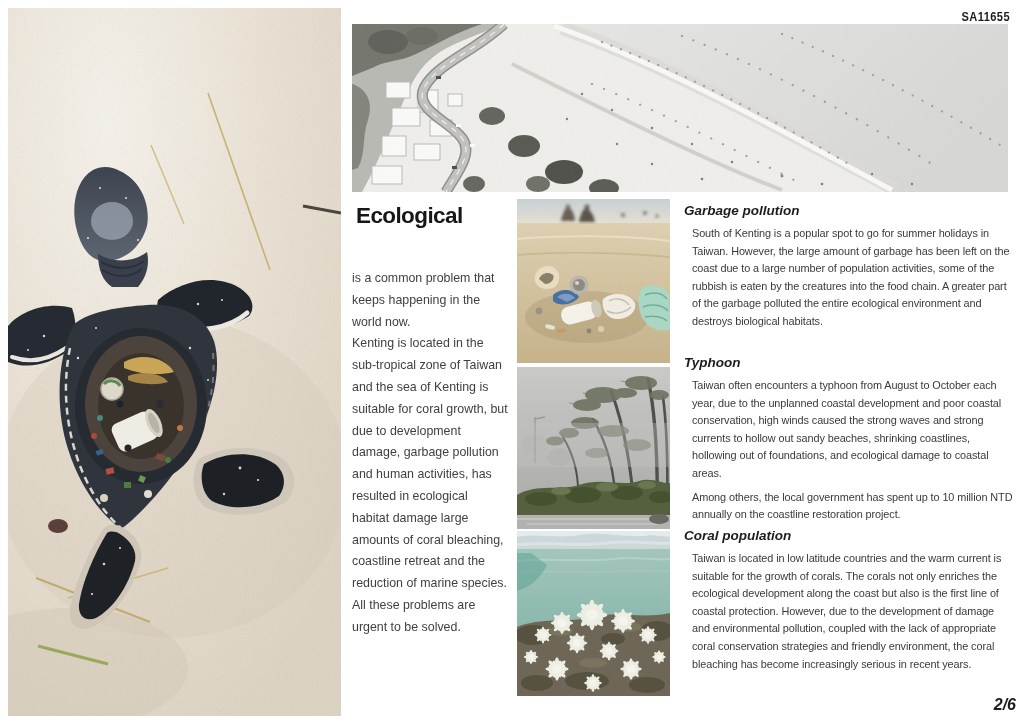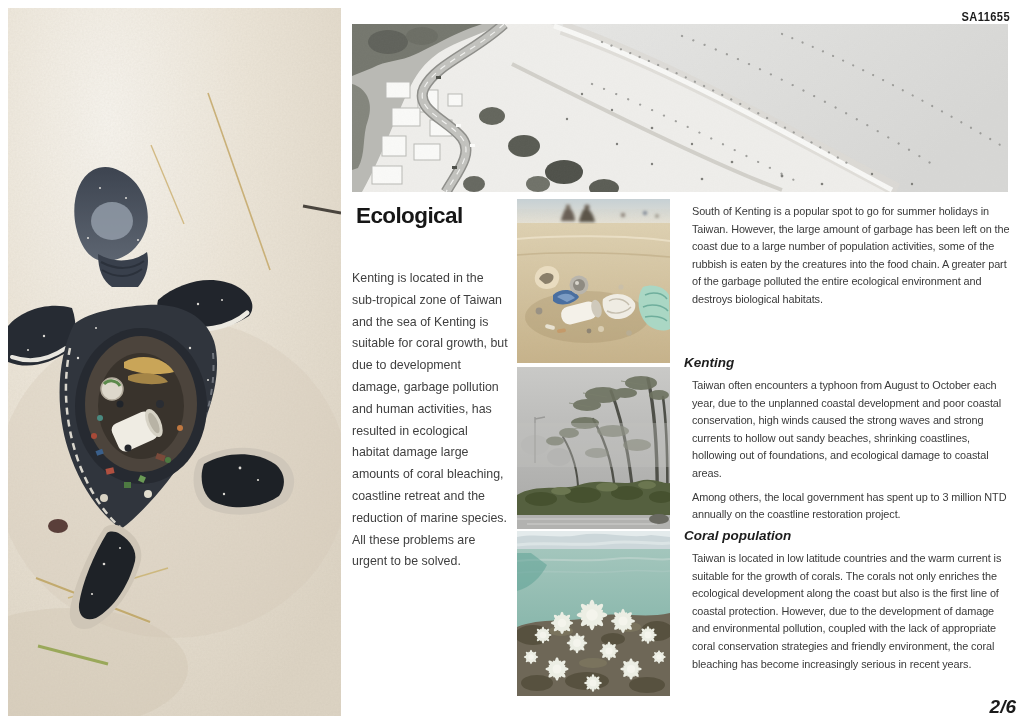--- a/index.html
+++ b/index.html
@@ -28,21 +28,21 @@
   #photo-coral{top:531px;height:165px;}
 
   .section{left:684px;width:330px;}
   #section-garbage{top:203px;}
   #section-typhoon{top:355px;}
   #section-coral{top:528px;}
   .section h3{margin:0 0 7px 0;font-size:13.5px;font-style:italic;font-weight:bold;color:#1c1c1c;}
   .section p{margin:0 0 6px 8px;font-size:10.9px;line-height:17.6px;letter-spacing:-.1px;color:#3a3a3a;}
 
   #page-number{left:960px;top:696px;width:56px;text-align:right;
-               font-weight:bold;font-style:italic;font-size:19px;color:#1b1b1b;}
+               font-weight:bold;font-style:italic;font-size:16px;color:#1b1b1b;}
 </style>
 </head>
 <body>
 
 <figure class="abs photo" id="left-photo" style="margin:0" aria-label="dead sea turtle filled with plastic debris lying on sand">
   <svg viewBox="0 0 333 708" preserveAspectRatio="none">
     <defs>
       <radialGradient id="sandG" cx="30%" cy="16%" r="95%">
         <stop offset="0" stop-color="#f7f4ee"></stop>
           <stop offset=".45" stop-color="#ece5d8"></stop>
@@ -228,20 +228,21 @@
   </svg>
 </figure>
 
 <div class="abs" id="page-code">SA11655</div>
 
 <header class="abs" id="title-block">
   <div class="tline">Ecological</div>
 </header>
 
 <div class="abs" id="intro-block">
+  <p>is a common problem that keeps happening in the world now.</p>
   <p>Kenting is located in the sub-tropical zone of Taiwan and the sea of Kenting is suitable for coral growth, but due to development damage, garbage pollution and human activities, has resulted in ecological habitat damage large amounts of coral bleaching, coastline retreat and the reduction of marine species. All these problems are urgent to be solved.</p>
 </div>
 
 <figure class="abs photo mid-photo" id="photo-garbage" style="margin:0" aria-label="plastic garbage left on a sandy beach">
   <svg viewBox="0 0 153 164" preserveAspectRatio="none">
     <defs>
       <linearGradient id="skyG" x1="0" y1="0" x2="0" y2="1">
         <stop offset="0" stop-color="#c6d0d4"></stop>
           <stop offset="1" stop-color="#e8e3d6"></stop>
       </linearGradient>
@@ -409,27 +410,28 @@
     <use href="#wc" transform="translate(92,120) scale(1.05)"></use>
     <use href="#wc" transform="translate(40,138) scale(1.3)"></use>
     <use href="#wc" transform="translate(114,138) scale(1.2)"></use>
     <use href="#wc" transform="translate(76,152) scale(1.0)"></use>
     <use href="#wc" transform="translate(14,126) scale(0.8)"></use>
     <use href="#wc" transform="translate(142,126) scale(0.75)"></use>
   </svg>
 </figure>
 
 <section class="abs section" id="section-garbage">
+  <h3>Garbage pollution</h3>
   <p>South of Kenting is a popular spot to go for summer holidays in Taiwan. However, the large amount of garbage has been left on the coast due to a large number of population activities, some of the rubbish is eaten by the creatures into the food chain. A greater part of the garbage polluted the entire ecological environment and destroys biological habitats.</p>
 </section>
 
 <section class="abs section" id="section-typhoon">
-  <h3>Kenting</h3>
+  <h3>Typhoon</h3>
   <p>Taiwan often encounters a typhoon from August to October each year, due to the unplanned coastal development and poor coastal conservation, high winds caused the strong waves and strong currents to hollow out sandy beaches, shrinking coastlines, hollowing out of foundations, and ecological damage to coastal areas.</p>
-  <p>Among others, the local government has spent up to 3 million NTD annually on the coastline restoration project.</p>
+  <p>Among others, the local government has spent up to 10 million NTD annually on the coastline restoration project.</p>
 </section>
 
 <section class="abs section" id="section-coral">
   <h3>Coral population</h3>
   <p>Taiwan is located in low latitude countries and the warm current is suitable for the growth of corals. The corals not only enriches the ecological development along the coast but also is the first line of coastal protection. However, due to the development of damage and environmental pollution, coupled with the lack of appropriate coral conservation strategies and friendly environment, the coral bleaching has become increasingly serious in recent years.</p>
 </section>
 
 <div class="abs" id="page-number">2/6</div>
 
 </body></html>

